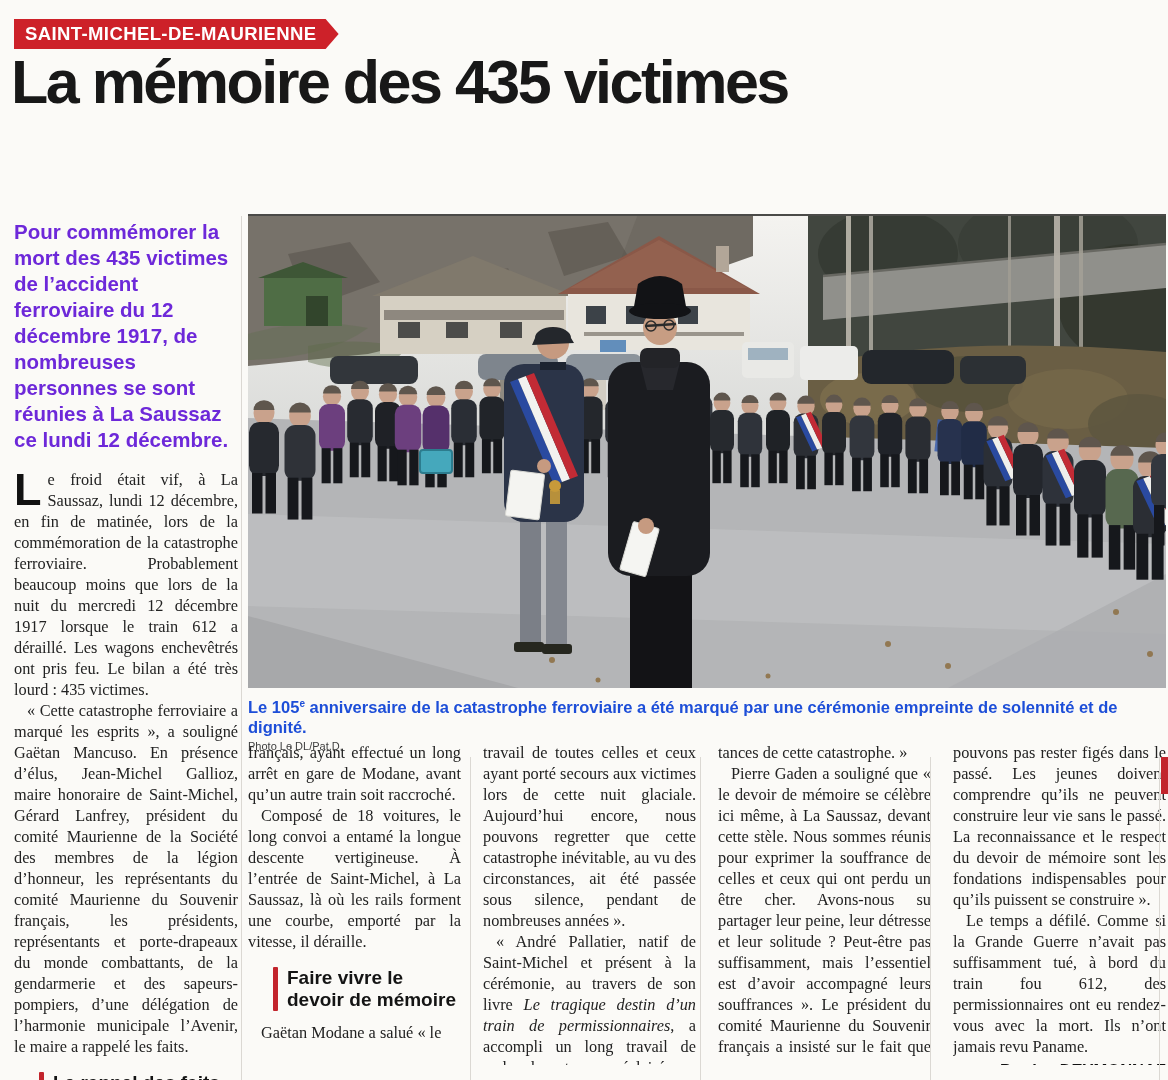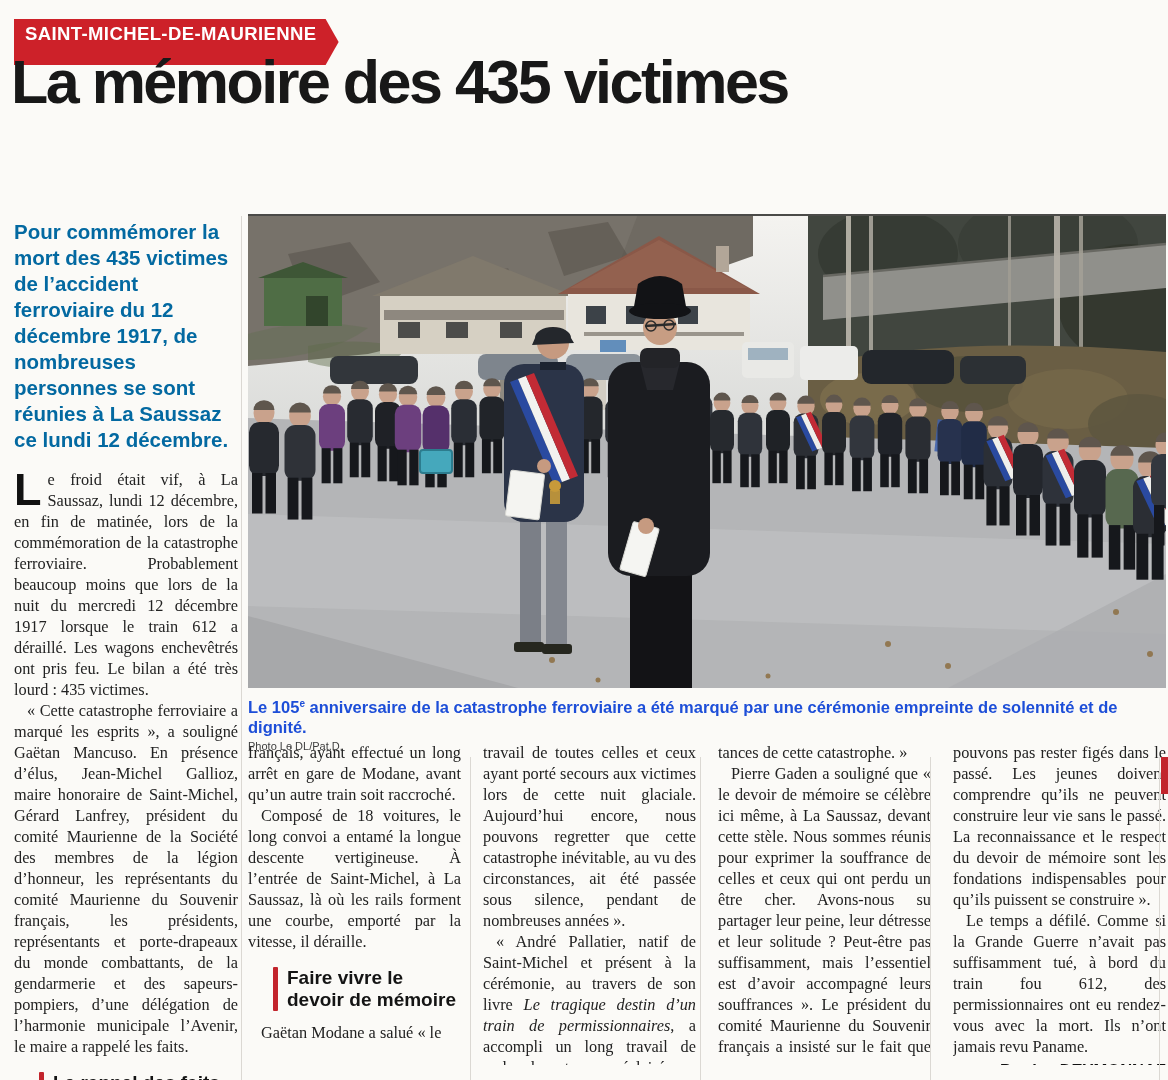--- a/index.html
+++ b/index.html
@@ -5,37 +5,37 @@
   html,body{margin:0;padding:0;}
   body{
     width:1168px;height:1080px;position:relative;overflow:hidden;
     background:#fbfaf7;color:#1e1e1e;
     font-family:"Liberation Serif","DejaVu Serif",serif;
     -webkit-font-smoothing:antialiased;
   }
   
   .tag{
     position:absolute;left:14px;top:19px;height:30px;line-height:30px;
-    background:#cd2129;color:#fff;padding:0 22px 16px 11px;
+    background:#cd2129;color:#fff;padding:0 22px 0 11px;
     font-family:"Liberation Sans","DejaVu Sans",sans-serif;
     font-weight:700;font-size:18.5px;letter-spacing:.4px;
     clip-path:polygon(0 0,calc(100% - 13px) 0,100% 50%,calc(100% - 13px) 100%,0 100%);
   }
   
   .headline{
     position:absolute;left:11px;top:47px;width:1150px;
     font-family:"Liberation Sans","DejaVu Sans",sans-serif;
     font-weight:700;font-size:61px;line-height:71px;letter-spacing:-2.5px;
     color:#181818;
   }
   
   .col1{position:absolute;left:14px;top:219px;width:224px;height:861px;overflow:hidden;}
   .lede{
     font-family:"Liberation Sans","DejaVu Sans",sans-serif;
-    font-weight:700;font-size:20.5px;line-height:26px;color:#0369a1;
+    font-weight:700;font-size:20.5px;line-height:26px;color:#6d28d9;
     margin:0 0 16px 0;
   }
   .body p{margin:0;font-size:16.3px;line-height:21px;text-align:justify;color:#222;}
   .body p.ind{text-indent:13px;}
   .dropcap{
     float:left;
     font-family:"Liberation Sans","DejaVu Sans",sans-serif;
     font-weight:700;font-size:45px;line-height:37px;
     padding:2px 6px 0 0;color:#111;
   }

